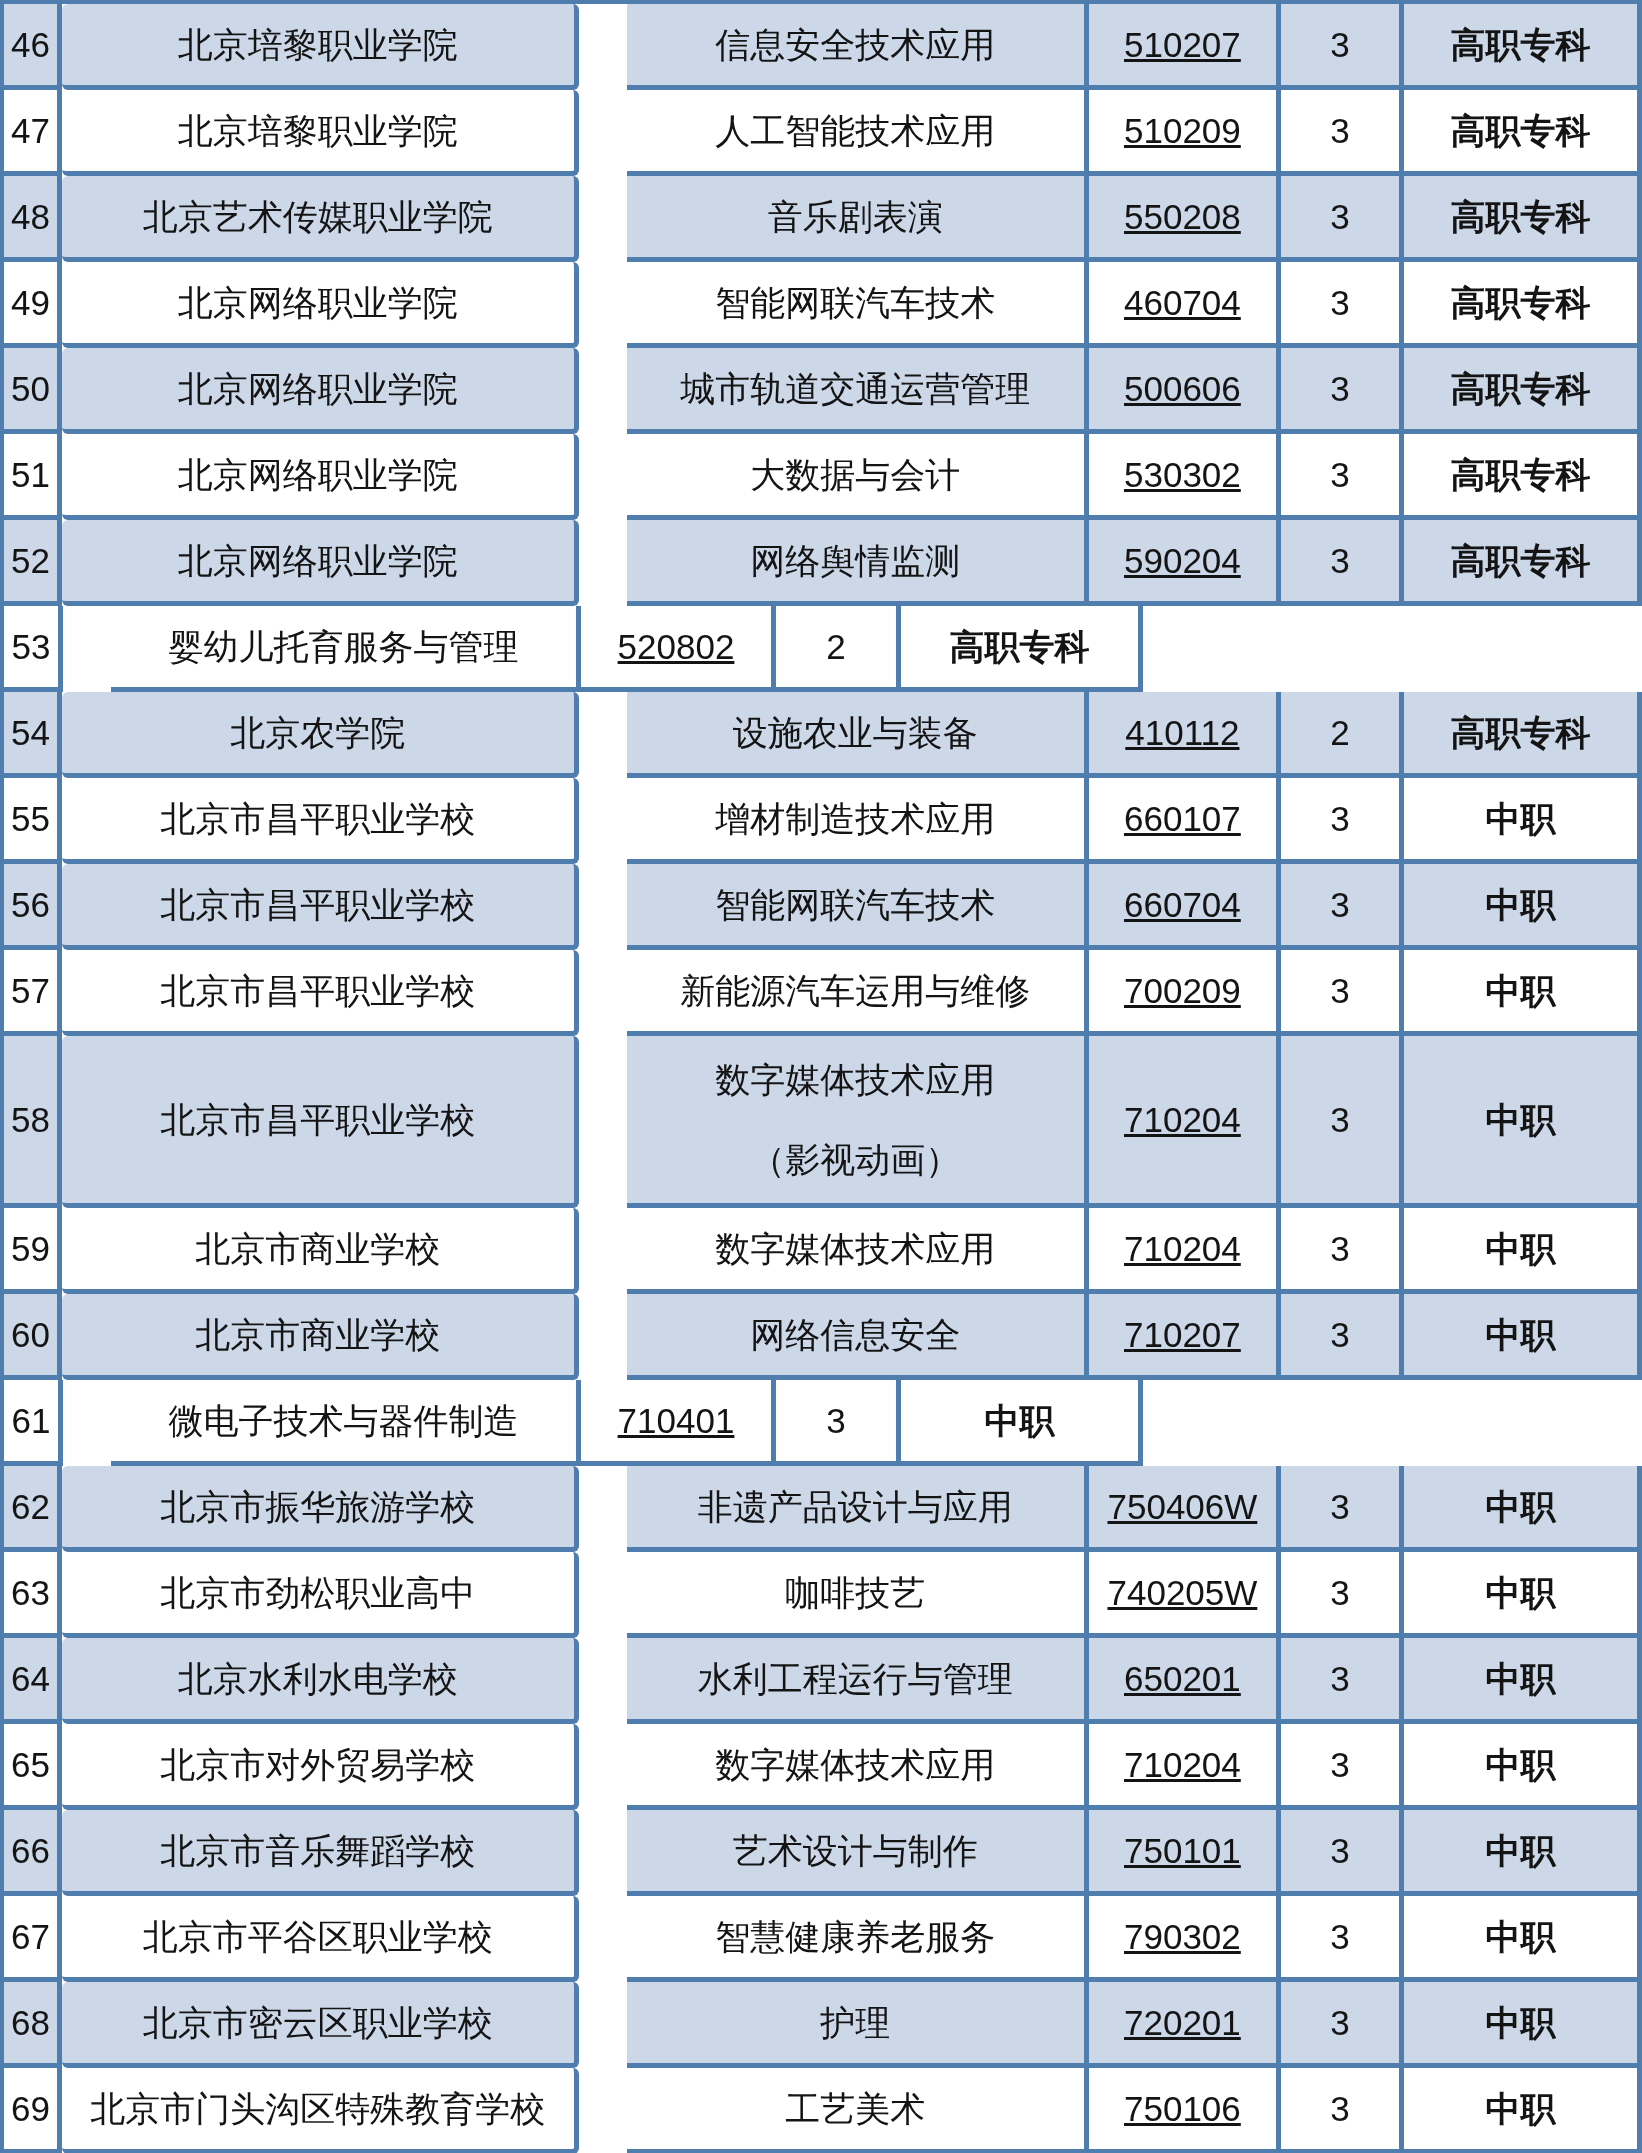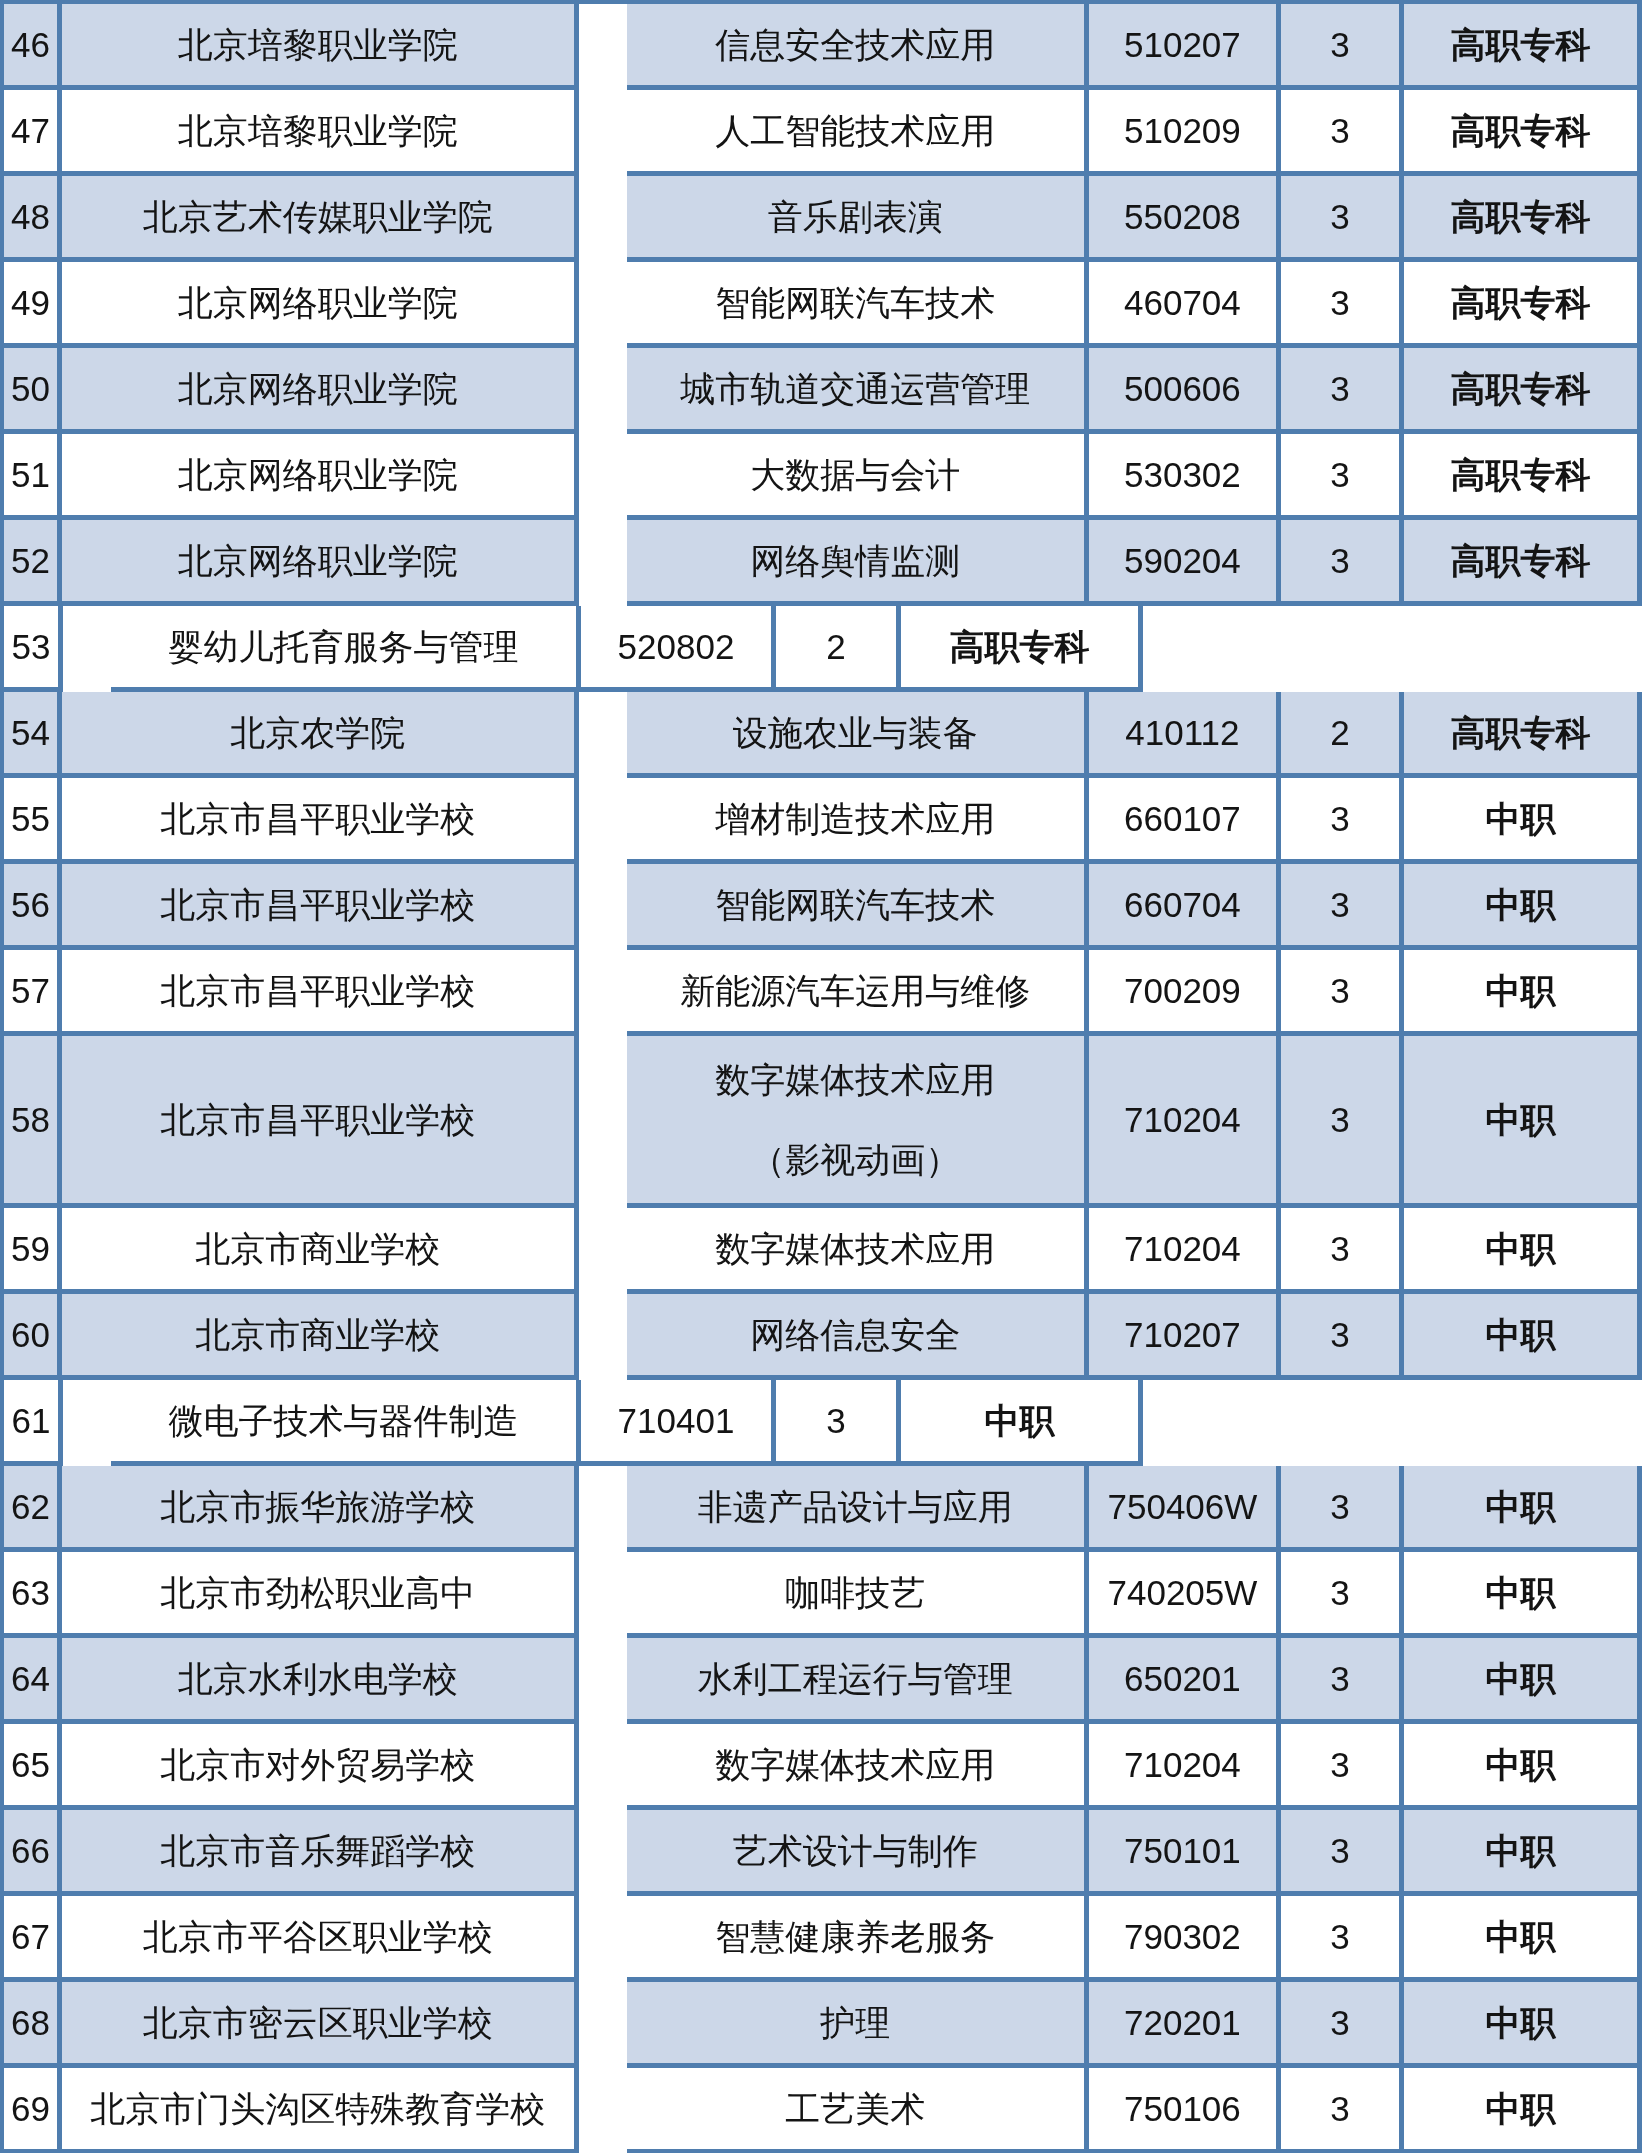--- a/index.html
+++ b/index.html
@@ -21,23 +21,23 @@
     border-bottom:5px solid var(--border-color,#4f7dae);
     display:flex;flex-direction:column;
     align-items:center;justify-content:center;
     text-align:center;
     font-size:35px;line-height:1.25;
     background:#ffffff;
     overflow:hidden;
   }
   .trow.shaded .cell{background:var(--shade-color,#ccd7e8);}
   .c-num{width:59px;}
-  .c-school{width:525px;}
+  .c-school{width:525px;border-radius:6px;}
   .c-program{width:470px;margin-left:48px;}
-  .c-code{width:195px;}
+  .c-code{width:195px;text-decoration:underline;}
   .c-years{width:125px;}
   .c-level{width:242px;font-weight:bold;}
   .trow.tall .c-program{gap:36px;}
 </style>
 </head>
 <body>
 
 <div class="table-wrap" id="table-root">
     <div class="trow shaded">
       <div class="cell c-num">46</div>

